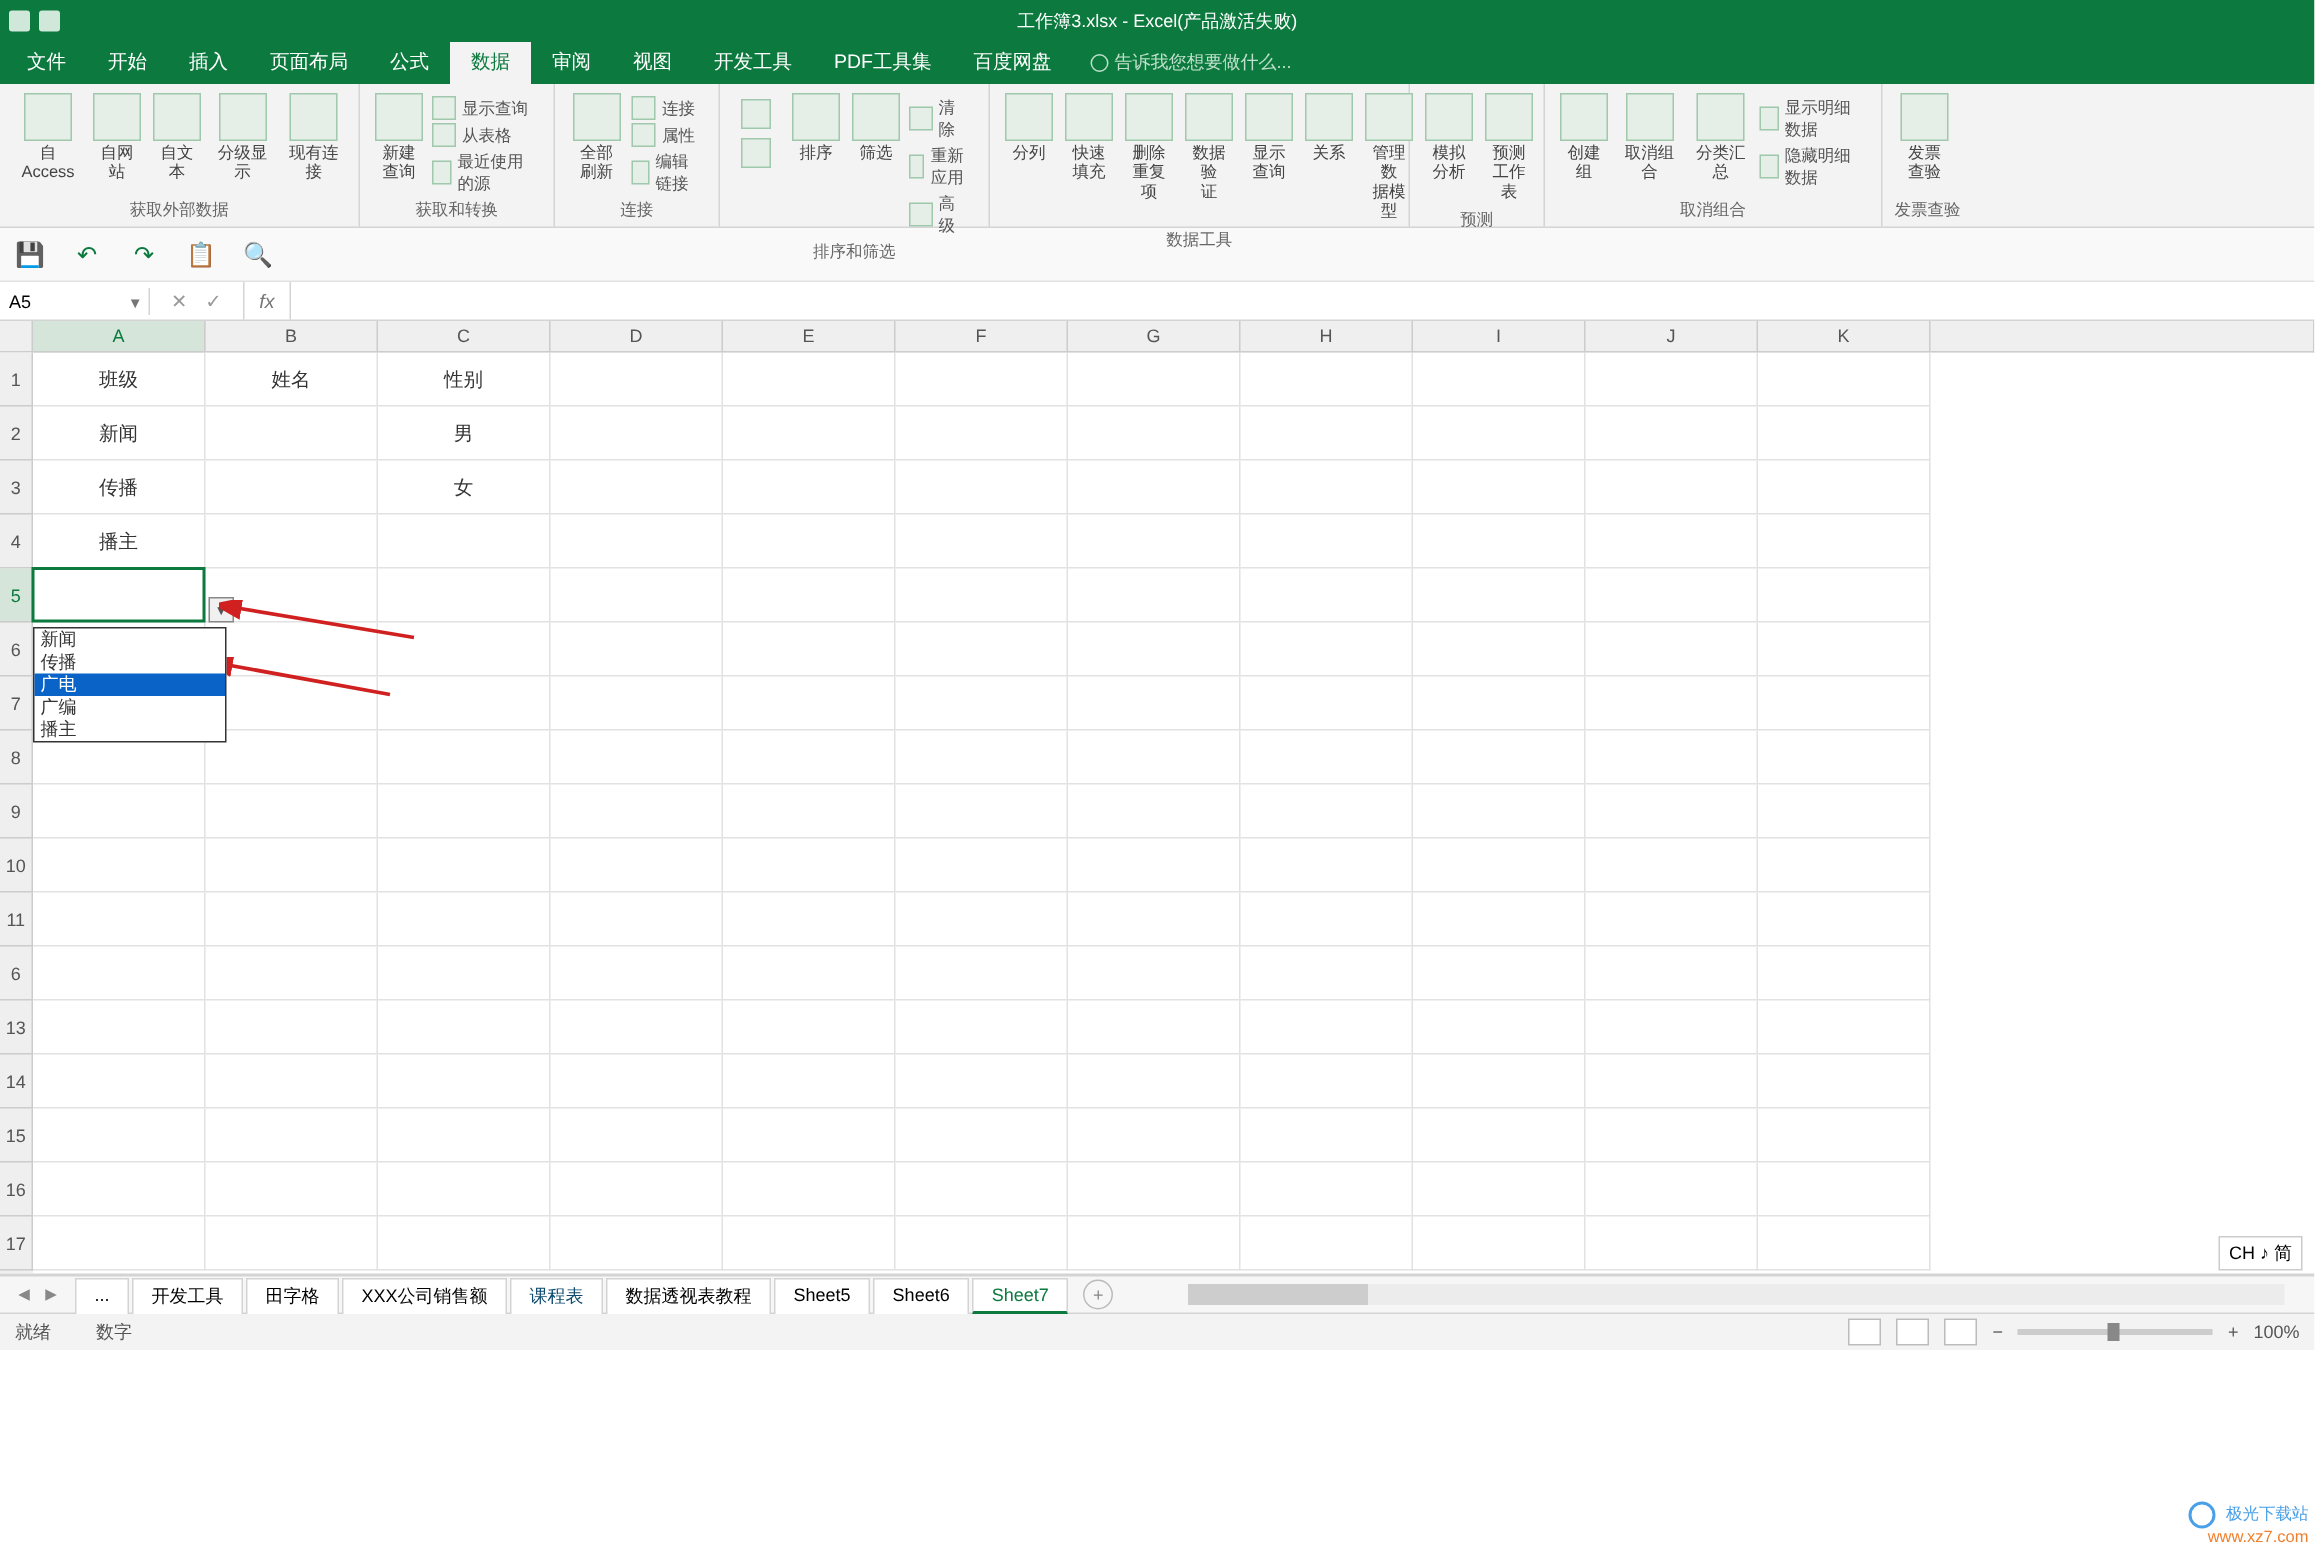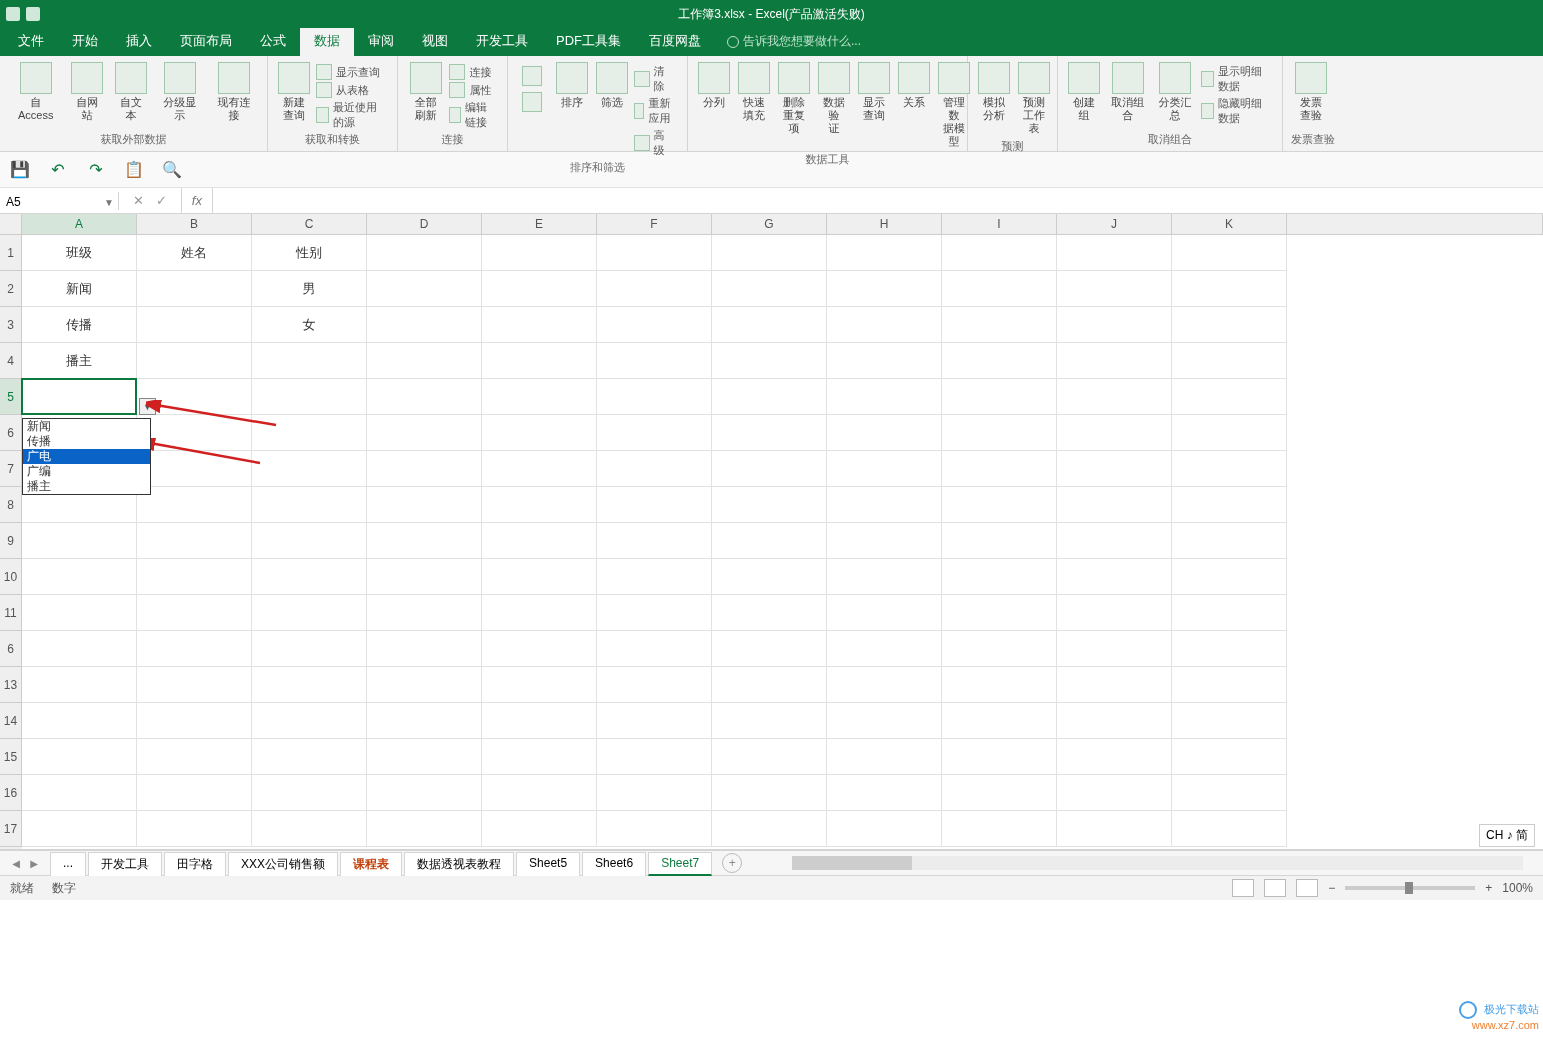--- a/index.html
+++ b/index.html
@@ -31,21 +31,21 @@
 .rlist .item .ico2 { width:16px;height:16px;background:#e5efe8;border:1px solid #9fc8ad; }
 .rbtn-h { display:flex; align-items:center; gap:4px; padding:2px 6px; cursor:pointer; }
 .rbtn-h .ico { width:20px;height:20px;background:#e5efe8;border:1px solid #9fc8ad; }
 
 
 .qat { height:36px; background:#f9f9f9; border-bottom:1px solid #e1e1e1; display:flex; align-items:center; padding:0 10px; gap:18px; }
 .qat .qbtn { width:20px; height:20px; display:flex; align-items:center; justify-content:center; color:#0c7a3e; cursor:pointer; font-size:16px; }
 
 
 .fbar { height:26px; border-bottom:1px solid #d4d4d4; display:flex; align-items:center; background:#fff; }
-.fbar .namebox { width:119px; border-right:1px solid #d4d4d4; padding:0 6px; position:relative; }
+.fbar .namebox { width:100px; border-right:1px solid #d4d4d4; padding:0 6px; position:relative; }
 .fbar .namebox input { border:none; width:70px; font-size:12px; outline:none; }
 .fbar .namebox .dd { position:absolute; right:4px; top:5px; color:#777; font-size:10px; }
 .fbar .fxbtns { display:flex; gap:12px; padding:0 14px; color:#999; font-size:13px; align-items:center; border-right:1px solid #d4d4d4; height:100%;}
 .fbar .fx { padding:0 10px; font-style:italic; color:#777; font-size:13px; border-right:1px solid #d4d4d4; height:100%; display:flex; align-items:center;}
 .fbar .finput { flex:1; }
 
 
 .gridwrap { position:relative; height:636px; border-bottom:1px solid #d4d4d4; overflow:hidden; }
 .colhead { position:absolute; top:0; left:0; right:0; height:21px; display:flex; background:#efefef; }
 .rowhead { position:absolute; top:21px; left:0; width:22px; bottom:0; display:flex; flex-direction:column; background:#efefef; }
@@ -67,21 +67,21 @@
 
 
 .arrow { position:absolute; z-index:4; }
 
 
 .sheetbar { height:26px; border-top:1px solid #d4d4d4; border-bottom:1px solid #d4d4d4; display:flex; align-items:center; padding:0 10px; position:relative; background:#f6f6f6;}
 .sheetbar .nav { display:flex; gap:6px; color:#888; font-size:10px; padding-right:10px; }
 .sheetbar .nav span { width:12px;height:12px; cursor:pointer; display:flex; align-items:center; justify-content:center;}
 .stab { padding:3px 12px; font-size:12px; border:1px solid #d4d4d4; border-bottom:none; margin-right:2px; background:#fff; cursor:pointer; position:relative; top:1px;}
 .stab.curr { background:#fff; border-bottom:2px solid #0c7a3e; color:#0c7a3e; }
-.stab.orange { color:#c2410c;font-weight:bold; }
+.stab.orange { color:#0c4a6e; }
 .sheetbar .plus { width:20px;height:20px;border:1px solid #bbb;border-radius:50%;display:flex;align-items:center;justify-content:center;margin-left:8px;font-size:12px;color:#888;cursor:pointer;}
 .sheetbar .scrollh { flex:1; margin:0 10px; height:14px; background:#ececec; position:relative;}
 .sheetbar .scrollh .thumb { position:absolute; left:0; width:120px; height:100%; background:#cdcdcd;}
 
 
 .statusbar { height:24px; background:#f3f3f3; display:flex; align-items:center; padding:0 10px; font-size:12px; color:#555; justify-content:space-between;}
 .statusbar .right { display:flex; align-items:center; gap:10px;}
 .statusbar .viewbtn { width:22px;height:18px;border:1px solid #bbb; background:#fff; cursor:pointer;}
 .statusbar .slider { width:130px;height:4px;background:#ccc;position:relative;}
 .statusbar .slider .th { position:absolute; left:60px; top:-4px; width:8px;height:12px;background:#888;}
@@ -118,21 +118,21 @@
   <div class="tab">PDF工具集</div>
   <div class="tab">百度网盘</div>
   <div class="hint">
     <span class="hint-icon"></span>
     <span>告诉我您想要做什么...</span>
   </div>
 </div>
 
 <div class="ribbon">
 
-  <div class="rgroup" style="width:268px">
+  <div class="rgroup" style="width:240px">
     <div class="icons">
       <div class="rbtn">
           <div class="ico"></div>
           <div class="txt">自 Access</div>
         </div>
       <div class="rbtn">
           <div class="ico"></div>
           <div class="txt">自网站</div>
         </div>
       <div class="rbtn">
@@ -625,21 +625,21 @@
       <div class="stab curr">Sheet7</div>
     </div>
   <div class="plus">+</div>
   <div style="width:40px"></div>
   <div class="scrollh">
       <div class="thumb"></div>
     </div>
 </div>
 
 <div class="statusbar">
-  <div style="display:flex;gap:18px">
+  <div style="display:flex;gap:30px">
     <span>就绪</span>
     <span>数字</span>
   </div>
   <div class="right">
     <div class="viewbtn"></div>
     <div class="viewbtn"></div>
     <div class="viewbtn"></div>
     <span>−</span>
     <div class="slider">
         <div class="th"></div>

